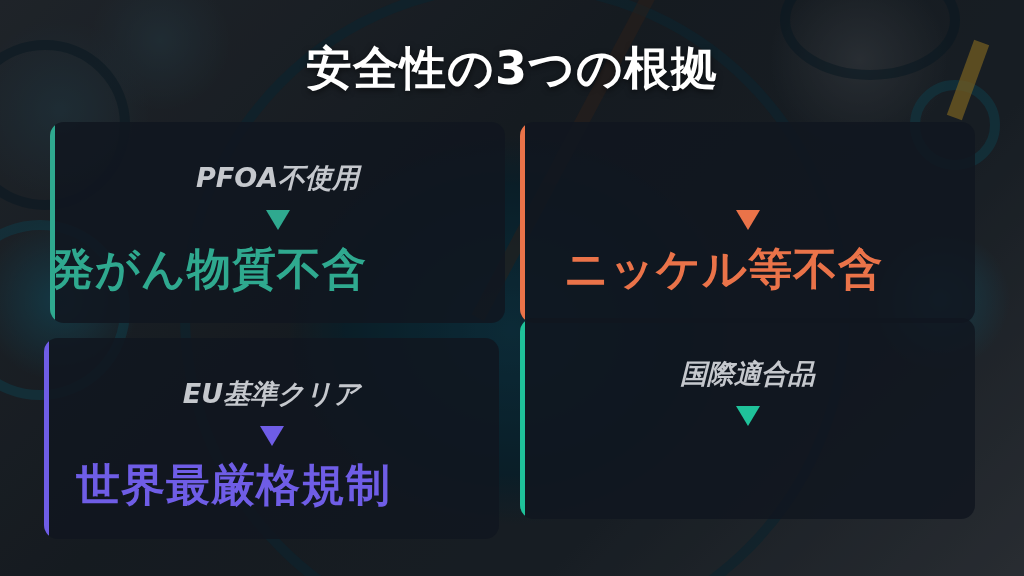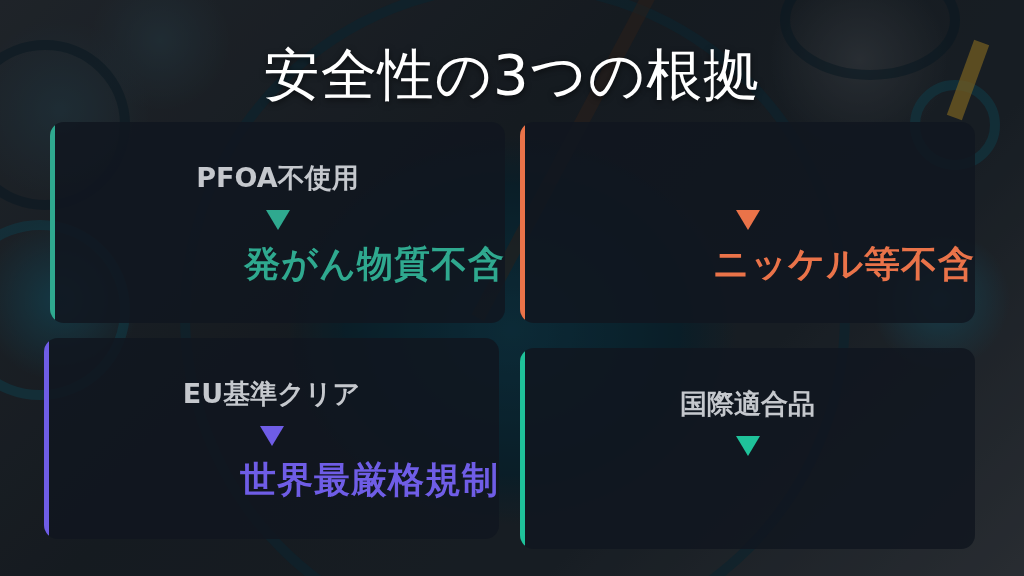--- a/index.html
+++ b/index.html
@@ -39,22 +39,22 @@
       inset: 0;
       background: rgba(10, 14, 20, 0.35);
     }
     .title {
       position: absolute;
       left: 0;
       right: 0;
       top: 38px;
       text-align: center;
       color: #ffffff;
-      font-size: 56px;
-      font-weight: normal;
+      font-size: 46px;
+      font-weight: bold;
       letter-spacing: 1px;
       text-shadow: 0 2px 6px rgba(0,0,0,0.6);
     }
     .card {
       position: absolute;
       width: 455px;
       height: 201px;
       background: rgba(16, 22, 32, 0.86);
       border-radius: 14px;
       box-sizing: border-box;
@@ -70,46 +70,47 @@
     }
     .card .label {
       position: absolute;
       left: 0;
       right: 0;
       top: 38px;
       text-align: center;
       color: #c5c8cd;
       font-size: 27px;
       font-weight: bold;
+      font-style: italic;
     }
     .card .arrow {
       position: absolute;
       left: 50%;
       top: 88px;
       width: 0;
       height: 0;
       margin-left: -12px;
       border-left: 12px solid transparent;
       border-right: 12px solid transparent;
       border-top: 20px solid #fff;
     }
     .card .value {
       position: absolute;
       left: 0;
       right: 0;
       top: 118px;
-      text-align: right;
-      font-size: 36px;
+      text-align: left;
+      font-size: 44px;
       font-weight: bold;
       letter-spacing: 1px;
     }
     #card-1 { left: 50px; top: 122px; }
     #card-2 { left: 520px; top: 122px; }
     #card-3 { left: 44px; top: 338px; }
-    #card-4 { left: 520px; top: 348px; }
+    #card-4 { left: 520px; top: 318px; }
   </style>
 </head>
 <body>
 
 <div class="stage">
 
   <div class="bg-ring" style="left:180px;top:-20px;width:650px;height:650px;border-color:rgba(15,45,58,0.7);"></div>
   <div class="bg-ring" style="left:-40px;top:40px;width:150px;height:150px;"></div>
   <div class="bg-ring" style="left:-50px;top:220px;width:160px;height:160px;border-color:rgba(20,80,95,0.6);"></div>
   <div class="bg-ring" style="left:780px;top:-40px;width:160px;height:100px;"></div>
@@ -130,21 +131,21 @@
   <div class="card" id="card-2">
     <div class="accent" style="background:#ea7349;"></div>
     <div class="arrow" style="border-top-color:#ea7349;"></div>
     <div class="value" style="color:#ea7349;margin-left:44px;">ニッケル等不含</div>
   </div>
 
   <div class="card" id="card-3">
     <div class="accent" style="background:#6f5de6;"></div>
     <div class="label">EU基準クリア</div>
     <div class="arrow" style="border-top-color:#6f5de6;"></div>
-    <div class="value" style="color:#6f5de6;">世界最厳格規制</div>
+    <div class="value" style="color:#6f5de6;padding-left:32px;">世界最厳格規制</div>
   </div>
 
   <div class="card" id="card-4">
     <div class="accent" style="background:#1fc29a;"></div>
     <div class="label">国際適合品</div>
     <div class="arrow" style="border-top-color:#1fc29a;"></div>
   </div>
 </div>
 
 </body></html>

